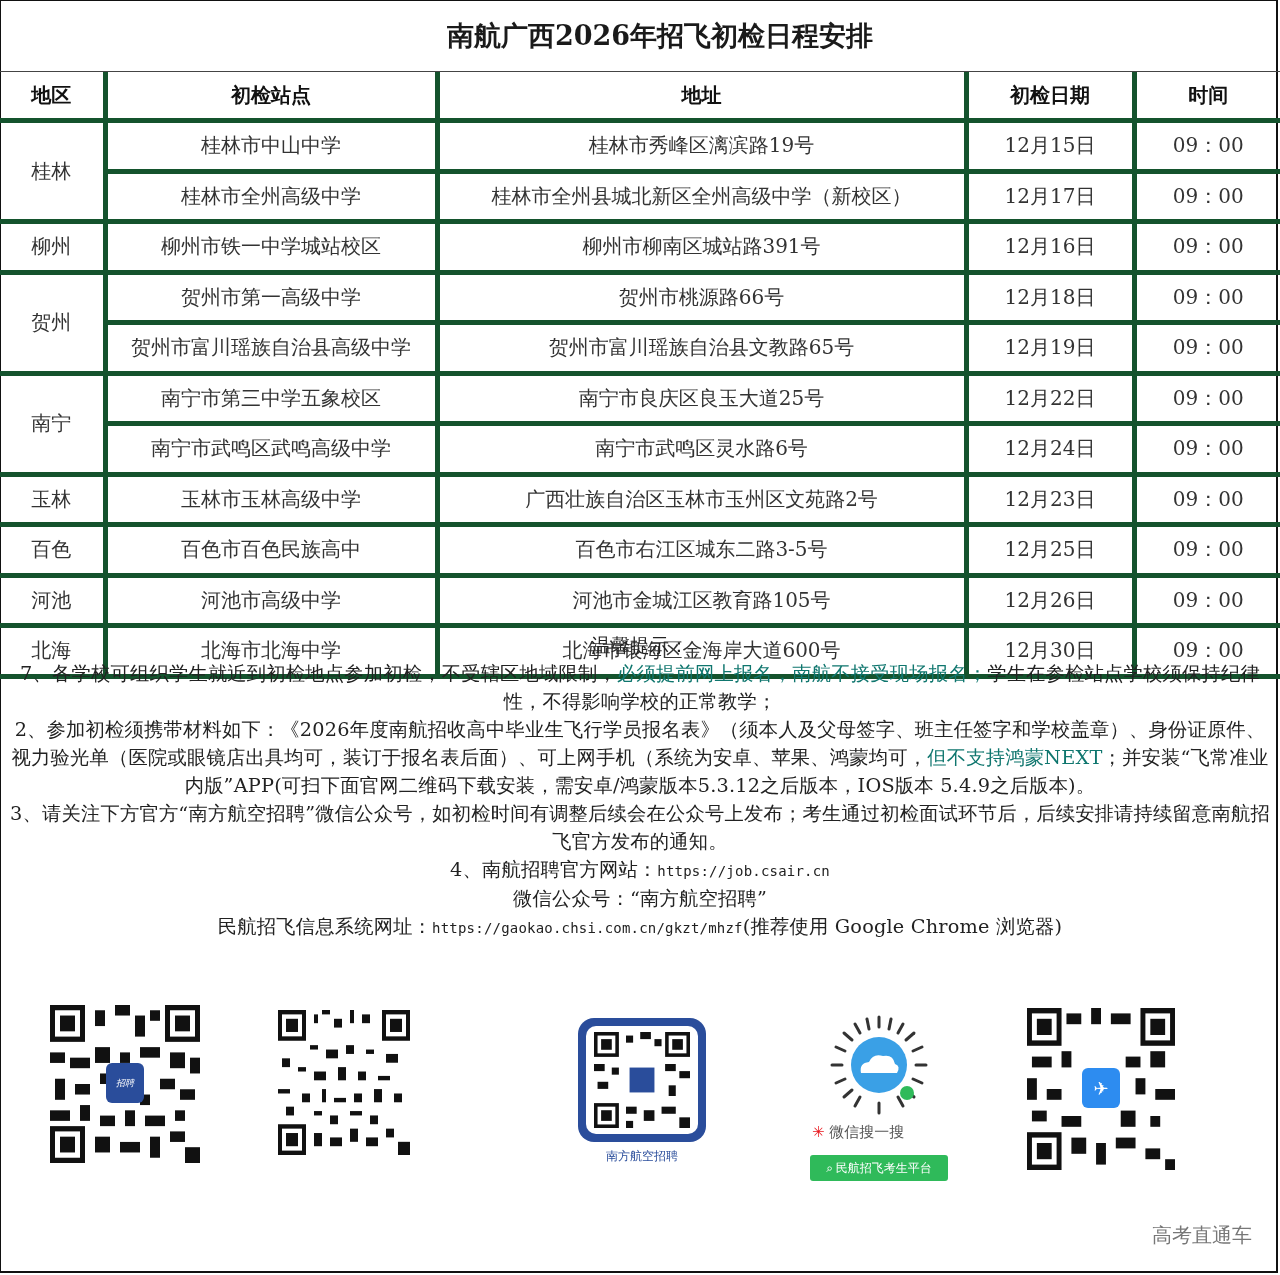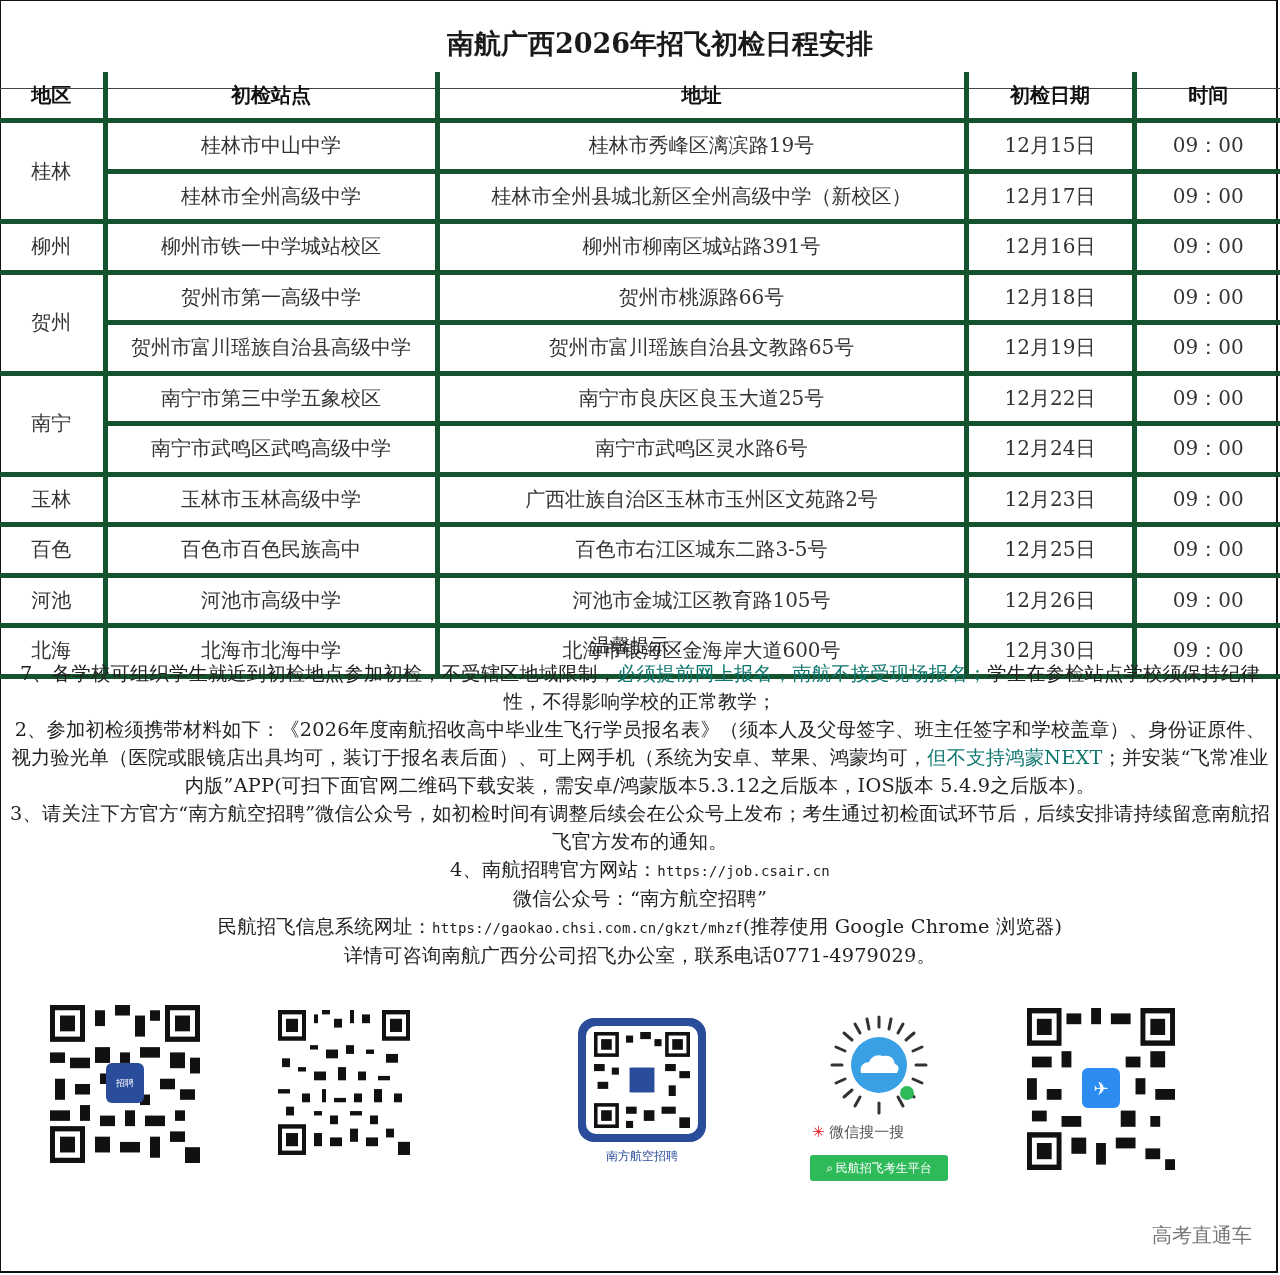--- a/index.html
+++ b/index.html
@@ -1,20 +1,20 @@
 <!DOCTYPE html>
 <html><head>
 <meta charset="utf-8">
 <style>
   html, body { margin: 0; padding: 0; background: #ffffff; }
   body { width: 1280px; height: 1275px; position: relative; overflow: hidden;
          font-family: "DejaVu Serif", "Liberation Serif", serif; color: #222; }
   .frame { position: absolute; left: 0; top: 0; width: 1278px; height: 1273px;
            border: 1px solid #111; border-right: 2px solid #111; border-bottom: 2px solid #111; box-sizing: border-box; }
-  .title { position: absolute; left: 0; top: 0; width: 1280px; height: 89px;
+  .title { position: absolute; left: 0; top: 0; width: 1280px; height: 72px;
            display: flex; align-items: center; justify-content: center;
            font-size: 27px; font-weight: bold; color: #1a1a1a; border-bottom: 1px solid #444; box-sizing: border-box; padding-left: 40px; }
   table.sched { position: absolute; left: 0; top: 72px; width: 1280px; border-collapse: collapse; table-layout: fixed; padding-left: 28px; }
   table.sched th, table.sched td { border: 5px solid #14532d; text-align: center; vertical-align: middle;
            height: 45.5px; padding: 0; font-size: 20px; color: #333; }
   table.sched th { font-weight: bold; color: #111; height: 46px; }
   table.sched tr:first-child th { border-top: none; }
   table.sched th:first-child, table.sched td.region { border-left: none; }
   table.sched th:last-child, table.sched td.time { border-right: none; }
   .notes { position: absolute; left: 5px; top: 632px; width: 1270px; font-size: 19.3px; line-height: 28px; color: #222;
@@ -136,26 +136,25 @@
 </table>
 
 <div class="notes">
   <p>温馨提示：</p>
   <p><span>7、各学校可组织学生就近到初检地点参加初检，不受辖区地域限制，</span><span class="red">必须提前网上报名，南航不接受现场报名；</span><span>学生在参检站点学校须保持纪律性，不得影响学校的正常教学；</span></p>
   <p><span>2、参加初检须携带材料如下：《2026年度南航招收高中毕业生飞行学员报名表》（须本人及父母签字、班主任签字和学校盖章）、身份证原件、视力验光单（医院或眼镜店出具均可，装订于报名表后面）、可上网手机（系统为安卓、苹果、鸿蒙均可，</span><span class="red">但不支持鸿蒙NEXT</span><span>；并安装“飞常准业内版”APP(可扫下面官网二维码下载安装，需安卓/鸿蒙版本5.3.12之后版本，IOS版本 5.4.9之后版本)。</span></p>
   <p>3、请关注下方官方“南方航空招聘”微信公众号，如初检时间有调整后续会在公众号上发布；考生通过初检面试环节后，后续安排请持续留意南航招飞官方发布的通知。</p>
   <p><span>4、南航招聘官方网站：</span><span class="mono">https://job.csair.cn</span></p>
   <p><span>微信公众号：</span><span>“南方航空招聘”</span></p>
   <p><span>民航招飞信息系统网址：</span><span class="mono">https://gaokao.chsi.com.cn/gkzt/mhzf</span><span>(推荐使用 Google Chrome 浏览器)</span></p>
-  <p>详情可咨询南航广西分公司招飞办公室，联系电话0771-4979029。</p>
 </div>
 
 <div class="qr-row">
 
-  <div class="qr" style="left:50px;top:5px;width:150px;height:158px;">
+  <div class="qr" style="left:50px;top:5px;width:150px;height:158px;font-style:italic;">
     <svg width="150" height="158" viewBox="0 0 30 30" preserveAspectRatio="none">
       <rect width="30" height="30" fill="#fff"></rect>
       <g fill="#111">
         <rect x="0" y="0" width="7" height="7"></rect>
           <rect x="1" y="1" width="5" height="5" fill="#fff"></rect>
           <rect x="2" y="2" width="3" height="3"></rect>
         <rect x="23" y="0" width="7" height="7"></rect>
           <rect x="24" y="1" width="5" height="5" fill="#fff"></rect>
           <rect x="25" y="2" width="3" height="3"></rect>
         <rect x="0" y="23" width="7" height="7"></rect>

